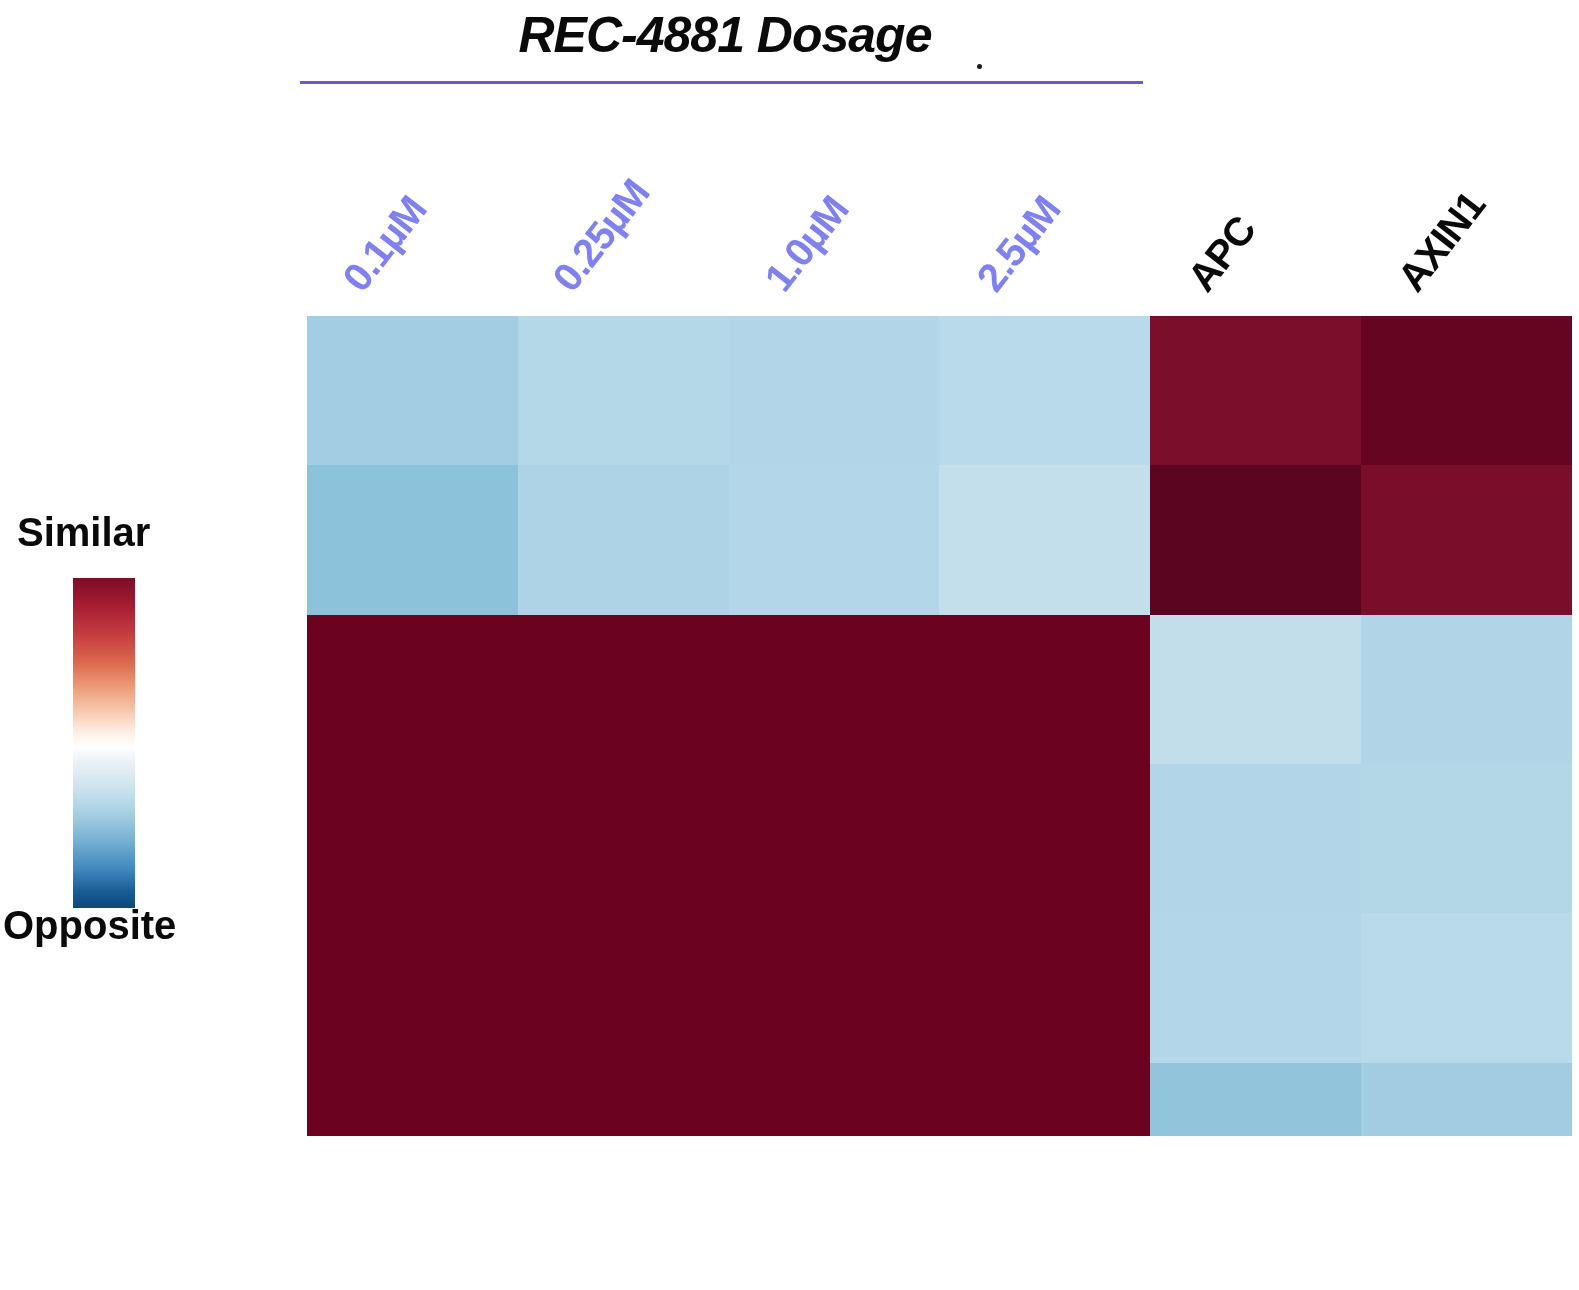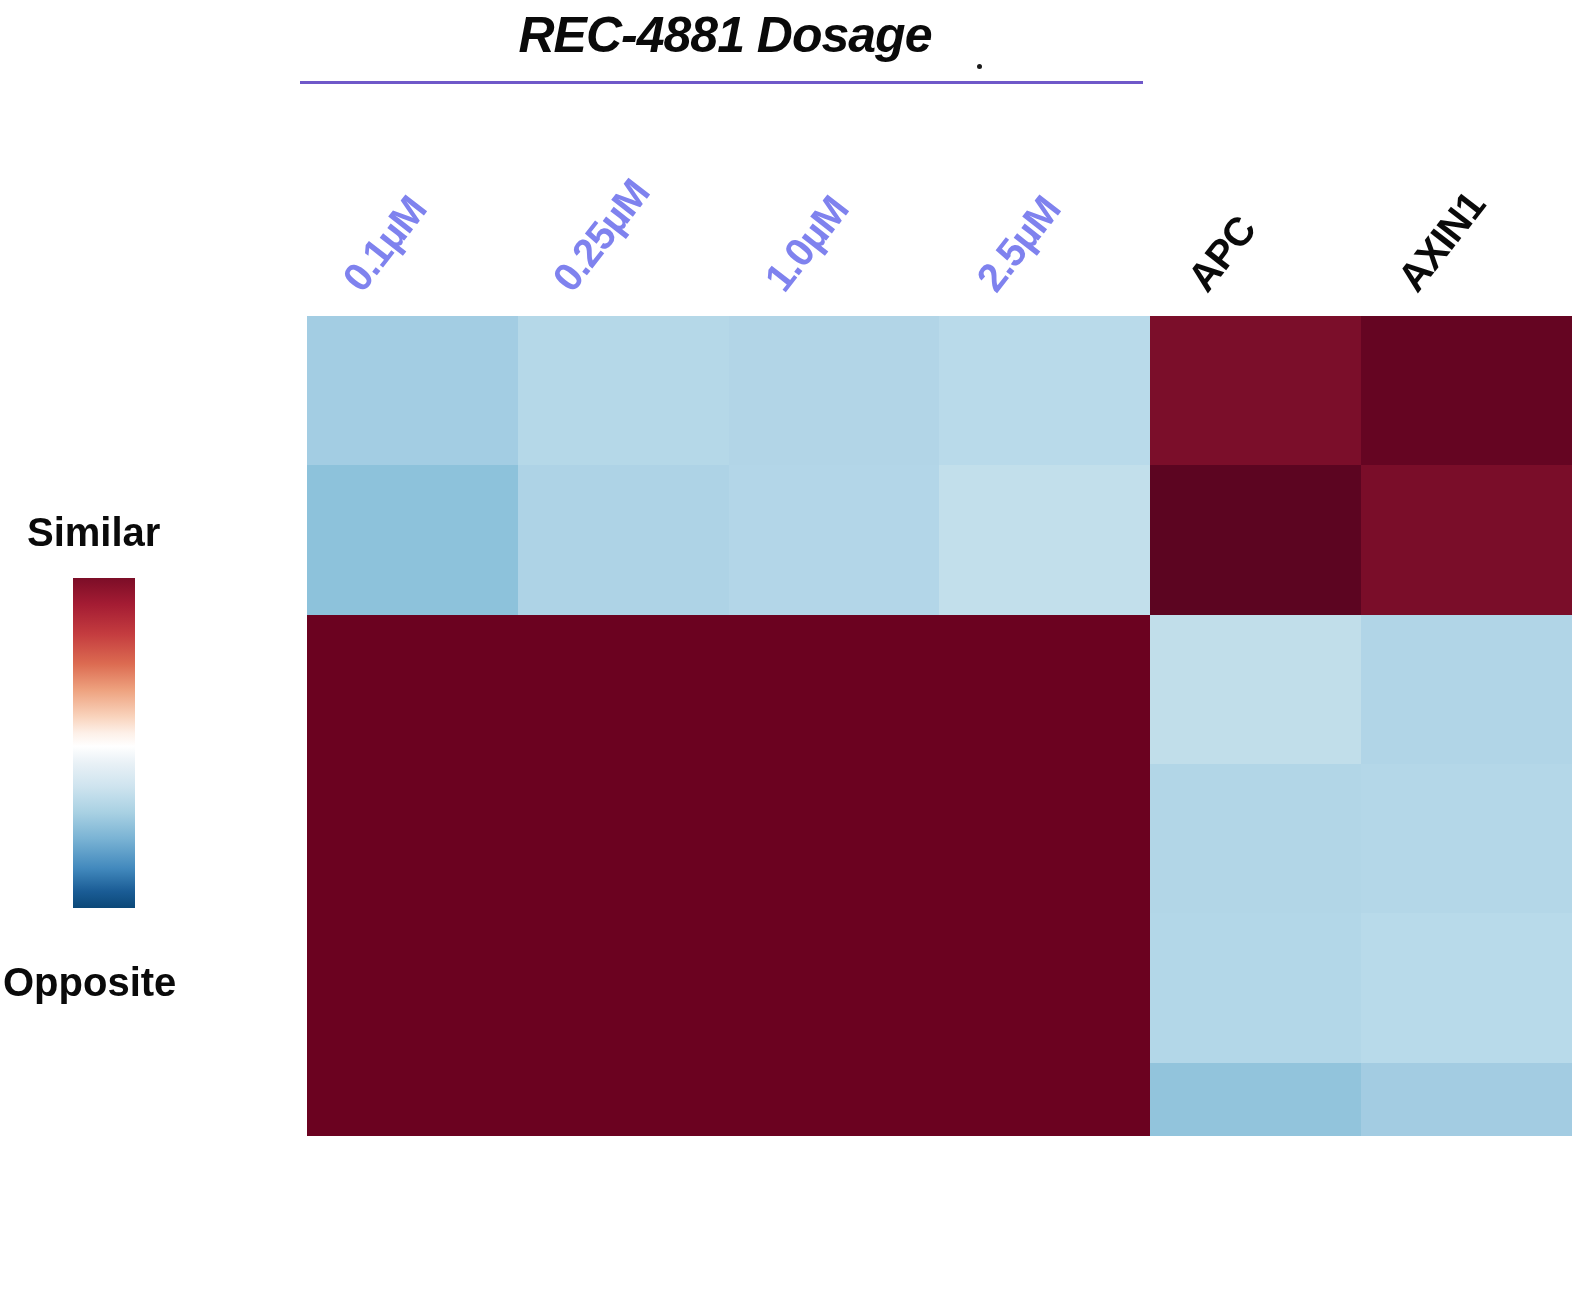--- a/index.html
+++ b/index.html
@@ -35,22 +35,22 @@
     position:absolute;left:307px;top:316px;width:1265px;height:896px;
     display:grid;
     grid-template-columns:repeat(6,1fr);
     grid-template-rows:repeat(6,1fr);
   }
   .cell{width:100%;height:100%;}
   .legend-label{
     position:absolute;
     font-size:40px;font-weight:bold;color:#0a0a0a;line-height:1;
   }
-  .legend-label.similar{left:27px;top:512px;}
-  .legend-label.opposite{left:3px;top:962px;}
+  .legend-label.similar{left:17px;top:512px;}
+  .legend-label.opposite{left:3px;top:905px;}
   .colorbar{
     position:absolute;left:73px;top:578px;width:62px;height:330px;
   }
   .caption{
     position:absolute;left:640px;top:1242px;width:600px;
     text-align:center;
     font-size:38px;font-weight:bold;font-style:italic;
     color:#0a0a0a;letter-spacing:-1px;
   }
 </style>

